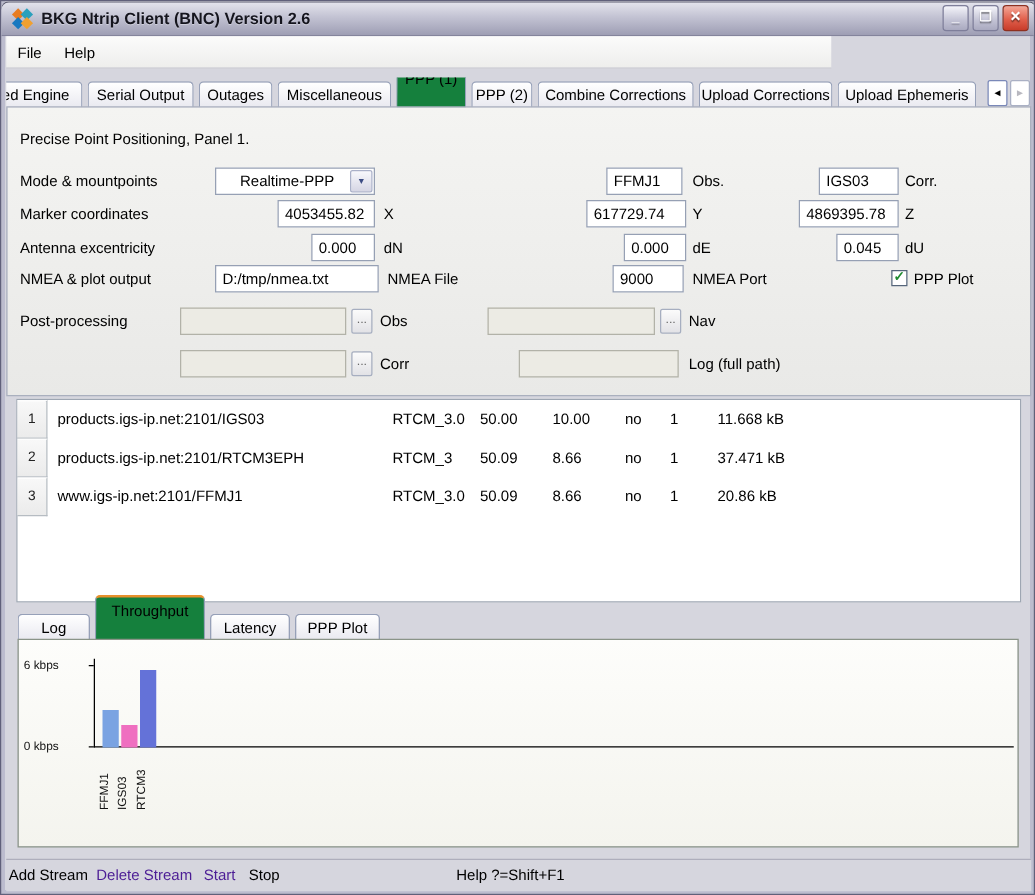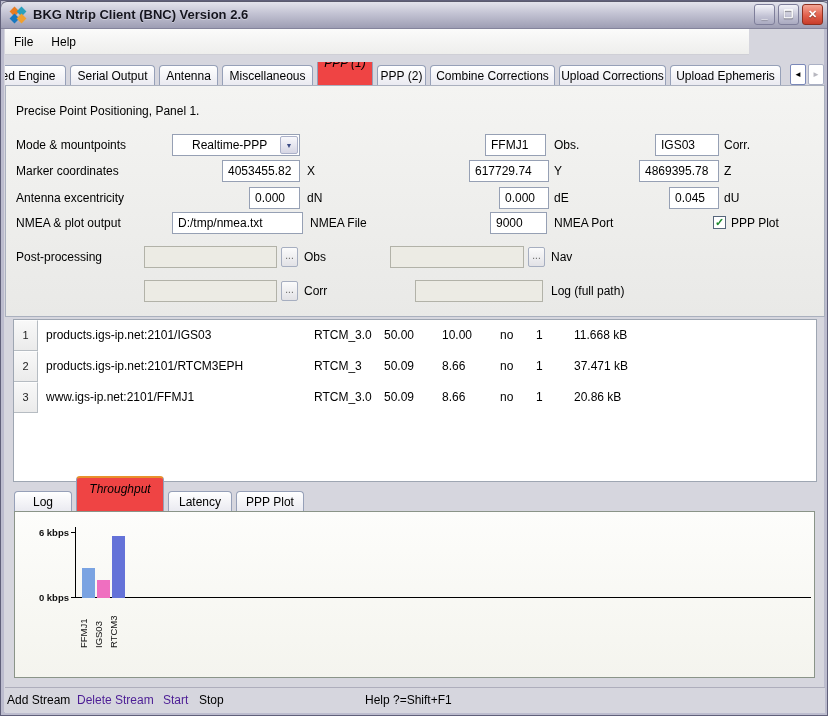--- a/index.html
+++ b/index.html
@@ -18,34 +18,34 @@
   .title-text { font-size:13px; font-weight:bold; color:#15151e; flex:1;
                 text-shadow:0 1px 0 rgba(255,255,255,.35); }
   .tb-btn { width:21px; height:21px; margin-left:3px; border-radius:3px; border:1px solid #7e7e9a;
             background:linear-gradient(180deg,#f4f4fa,#c2c2d4 60%,#aaaac0);
             color:#fff; font-size:11px; line-height:19px; text-align:center; font-weight:bold;
             text-shadow:0 1px 1px rgba(0,0,0,.45); cursor:default; }
   .tb-btn.close { background:linear-gradient(180deg,#f4a696,#e1604c 55%,#c83c2a);
                   border-color:#8e3020; }
 
   
-  .menubar { position:absolute; left:4px; top:28px; width:744px; height:26px;
+  .menubar { position:absolute; left:4px; top:28px; width:660px; height:26px;
              background:linear-gradient(180deg,#fbfbfb,#eeeeec);
              border-bottom:1px solid #cfcfd6; display:flex; align-items:center; }
   .menu-item { padding:4px 9px; font-size:12px; color:#000; }
 
   
   .tabstrip { position:absolute; left:4px; top:61px; width:783px; height:24px;
               display:flex; align-items:flex-end; overflow:hidden; }
   .tab { height:21px; line-height:20px; text-align:center; font-size:12px; color:#000;
          background:linear-gradient(180deg,#ffffff,#e9e9f0);
          border:1px solid #96a0b8; border-bottom:none; border-radius:4px 4px 0 0;
          margin-right:4px; flex-shrink:0; white-space:nowrap; overflow:hidden; }
-  .tab.selected { height:36px; line-height:22px; background:#ef4444;
-                  border-top:2px solid #e8902c;font-style:italic; }
+  .tab.selected { height:36px; line-height:22px; background:#15803d;
+                  border-top:2px solid #e8902c; }
   .tab-scroll { position:absolute; top:63px; width:16px; height:21px; background:#fff;
                 border:1px solid #7a88b8; border-radius:2px; text-align:center;
                 font-size:8px; line-height:19px; }
   .tab-scroll.disabled { color:#b8b8c0; border-color:#aab0c4; }
 
   
   .page { position:absolute; left:4px; top:84px; width:820px; height:232px;
           background:linear-gradient(180deg,#f4f4f2,#e9e9e7); border:1px solid #aab0be; }
   .lbl { position:absolute; font-size:12px; line-height:22px; color:#000; white-space:nowrap; }
   .tf  { position:absolute; height:22px; border:1px solid #96a0b4; background:#fff;
@@ -75,21 +75,21 @@
            border-bottom:1px solid #b6bcc2; border-top:1px solid #fdfdfd;
            text-align:center; line-height:29px; font-size:11px; color:#222; }
   .td { line-height:31px; padding-left:8px; white-space:nowrap; overflow:hidden; }
 
   
   .btabstrip { position:absolute; left:13px; top:487px; height:24px; display:flex; align-items:flex-end; }
 
   
   .chartpanel { position:absolute; left:13px; top:510px; width:801px; height:167px;
                 background:linear-gradient(180deg,#fdfdfb,#f4f4ee); border:1px solid #8a9488; }
-  .ytick { position:absolute; left:4px; width:50px; text-align:right; font-size:9.5px; color:#111;font-weight:bold; }
+  .ytick { position:absolute; left:4px; width:50px; font-size:9.5px; color:#111; }
   .axis  { position:absolute; background:#000; }
   .tickmark { position:absolute; width:4px; height:1px; background:#000; left:56px; }
   .plot { position:absolute; left:60px; top:15px; width:736px; height:71px; }
   .bar { position:absolute; bottom:0; width:13px; }
   .cat { position:absolute; top:90px; height:46px; width:14px; writing-mode:vertical-rl;
          transform:rotate(180deg); font-size:9.5px; color:#111; line-height:14px; }
 
   
   .statusbar { position:absolute; left:4px; top:686px; width:820px; height:26px;
                background:#d6d6de; border-top:1px solid #aeaebc; }
@@ -115,21 +115,21 @@
   </div>
 
   <div class="menubar">
     <span class="menu-item">File</span>
     <span class="menu-item">Help</span>
   </div>
 
   <div class="tabstrip">
     <span class="tab" style="width:75px;margin-left:-14px;">ed Engine</span>
     <span class="tab" style="width:85px;">Serial Output</span>
-    <span class="tab" style="width:59px;">Antenna</span>
+    <span class="tab" style="width:59px;">Outages</span>
     <span class="tab" style="width:91px;">Miscellaneous</span>
     <span class="tab selected" style="width:56px;">PPP (1)</span>
     <span class="tab" style="width:49px;">PPP (2)</span>
     <span class="tab" style="width:125px;">Combine Corrections</span>
     <span class="tab" style="width:107px;">Upload Corrections</span>
     <span class="tab" style="width:111px;">Upload Ephemeris</span>
   </div>
   <span class="tab-scroll" style="left:789px;"><span>◄</span></span>
   <span class="tab-scroll disabled" style="left:807px;"><span>►</span></span>
 

